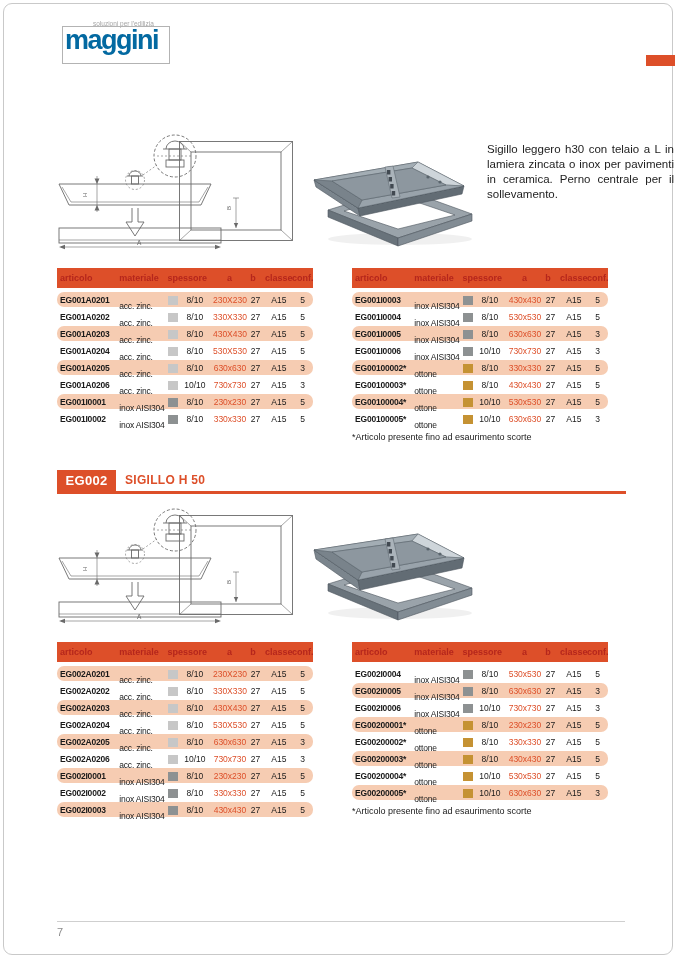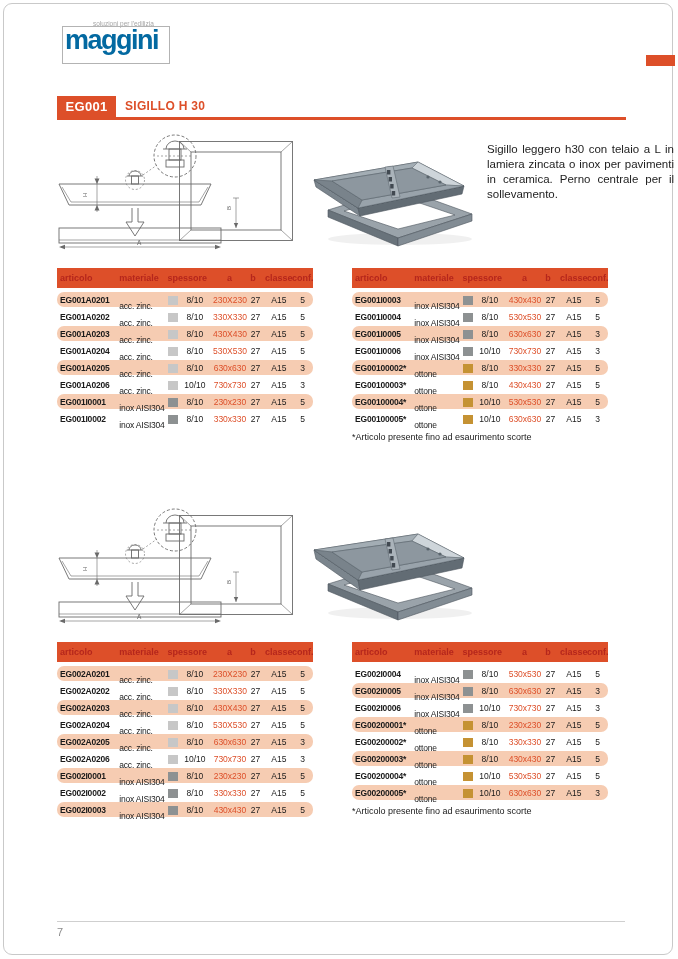--- a/index.html
+++ b/index.html
@@ -64,24 +64,20 @@
 
   <div class="logo">
     <div class="logo-tagline-line"></div>
     <div class="logo-tagline">soluzioni per l'edilizia</div>
     <div class="logo-box"></div>
     <div class="logo-word">maggini</div>
   </div>
   <div class="accent-bar"></div>
 
   <section id="sec-eg001">
-    <div class="sec-header">
-      <div class="sec-code">EG001</div>
-      <div class="sec-title">SIGILLO H 30</div>
-    </div>
 
     <svg class="drawing-section" width="166" height="118" viewBox="0 0 166 118">
       <g stroke="#6a6a6a" fill="none" stroke-width="0.9">
         <circle cx="118" cy="24" r="21" stroke-dasharray="3,2"></circle>
         <path d="M100,24 H136" stroke-dasharray="2,2" stroke-width="0.6"></path>
         <path d="M106,17 h24"></path>
         <path d="M109,17 a9,8 0 0 1 18,0"></path>
         <rect x="112" y="17" width="12" height="11"></rect>
         <rect x="109" y="28" width="18" height="7"></rect>
         <path d="M86,43 L100,33" stroke-dasharray="2,2" stroke-width="0.6"></path>
@@ -321,20 +317,24 @@
           <div class="rc c4">630x630</div>
           <div class="rc c5">27</div>
           <div class="rc c6">A15</div>
           <div class="rc c7">3</div>
         </div>
       </div>
     <div class="footnote">*Articolo presente fino ad esaurimento scorte</div>
   </section>
 
   <section id="sec-eg002">
+    <div class="sec-header">
+      <div class="sec-code">EG002</div>
+      <div class="sec-title">SIGILLO H 50</div>
+    </div>
 
     <svg class="drawing-section" width="166" height="118" viewBox="0 0 166 118">
       <g stroke="#6a6a6a" fill="none" stroke-width="0.9">
         <circle cx="118" cy="24" r="21" stroke-dasharray="3,2"></circle>
         <path d="M100,24 H136" stroke-dasharray="2,2" stroke-width="0.6"></path>
         <path d="M106,17 h24"></path>
         <path d="M109,17 a9,8 0 0 1 18,0"></path>
         <rect x="112" y="17" width="12" height="11"></rect>
         <rect x="109" y="28" width="18" height="7"></rect>
         <path d="M86,43 L100,33" stroke-dasharray="2,2" stroke-width="0.6"></path>

